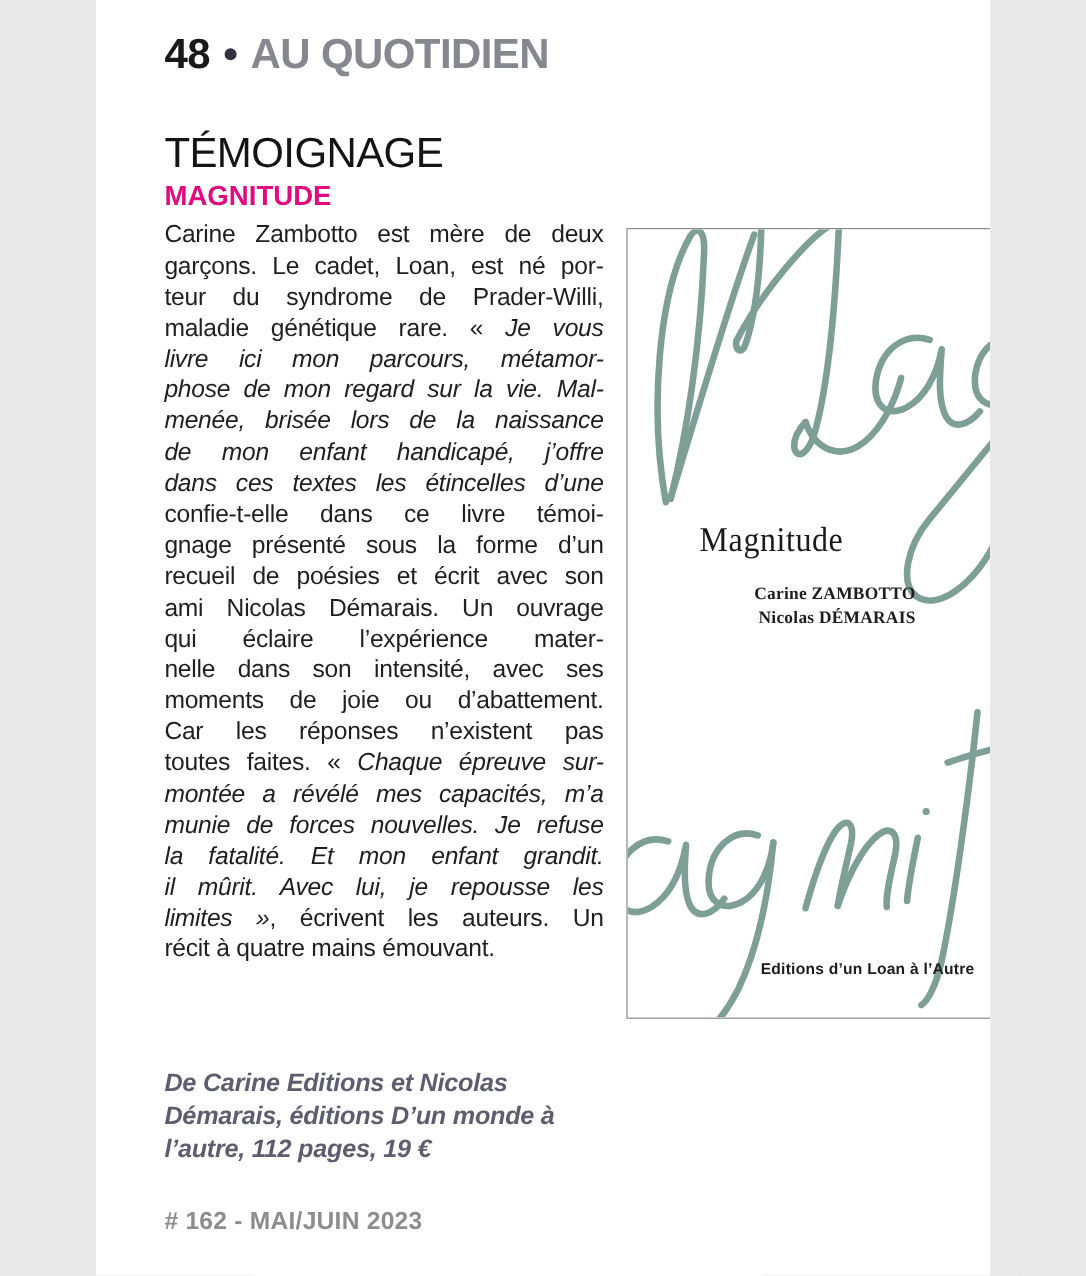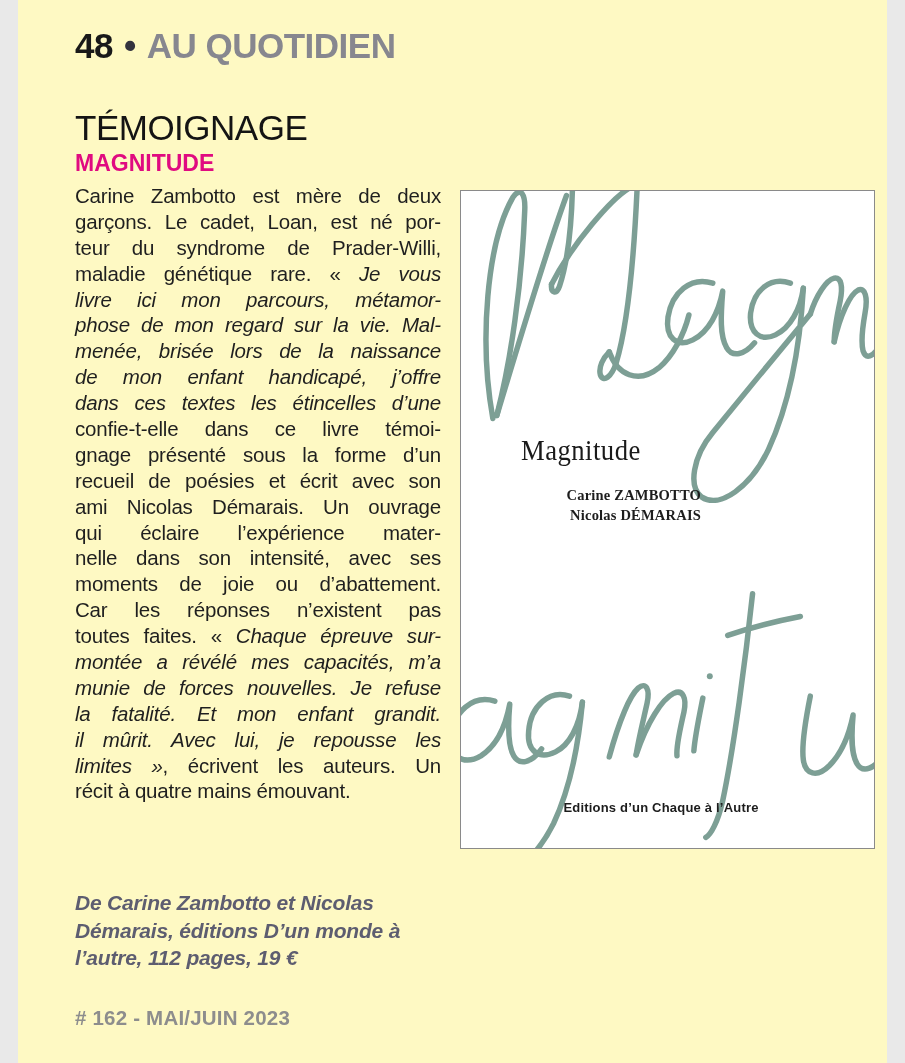--- a/index.html
+++ b/index.html
@@ -1,18 +1,18 @@
 <!DOCTYPE html>
 <html><head>
 <meta charset="utf-8">
 <style>
   html,body { margin:0; padding:0; background:#e9e9e9; }
   .page {
-    position:relative; width:869px; height:1063px;
-    background:#fef9c3; overflow:hidden;
+    position:relative; width:745px; height:1063px;
+    background:#ffffff; overflow:hidden;
     font-family:"Liberation Sans", sans-serif;
     margin:0 auto;
   }
   
   .header { position:absolute; left:57px; top:26px; font-size:35px; font-weight:bold; letter-spacing:-0.5px; white-space:nowrap; }
   .header .num { color:#191919; }
   .header .dot { color:#33333f; margin:0 11px; }
   .header .sec { color:#87878f; }
   
   .kicker { position:absolute; left:57px; top:110px; margin:0; font-size:35px; line-height:36px; font-weight:normal; color:#141414; letter-spacing:-0.5px; }
@@ -92,21 +92,21 @@
       <div class="line"><span>toutes faites. « </span><span class="it">Chaque épreuve sur-</span></div>
       <div class="line"><span class="it">montée a révélé mes capacités, m’a</span></div>
       <div class="line"><span class="it">munie de forces nouvelles. Je refuse</span></div>
       <div class="line"><span class="it">la fatalité. Et mon enfant grandit.</span></div>
       <div class="line"><span class="it">il mûrit. Avec lui, je repousse les</span></div>
       <div class="line"><span class="it">limites »</span><span>, écrivent les auteurs. Un</span></div>
       <div class="line last"><span>récit à quatre mains émouvant.</span></div>
     </div>
 
   <div class="credits">
-      <div class="line"><span>De Carine Zambotto et Nicolas</span></div>
+      <div class="line"><span>De Carine Editions et Nicolas</span></div>
       <div class="line"><span>Démarais, éditions D’un monde à</span></div>
       <div class="line"><span>l’autre, 112 pages, 19 €</span></div>
     </div>
 
   <div class="footer"># 162 - MAI/JUIN 2023</div>
 
   <div class="cover">
     <svg viewBox="0 0 415 659" fill="none" stroke="#7d9f95" stroke-width="5.5" stroke-linecap="round" stroke-linejoin="round">
 
       <g>
@@ -134,16 +134,16 @@
         <path d="M 293,404 C 286,470 274,560 263,612 C 258,634 251,646 246,649"></path>
         <path d="M 268,446 C 294,437 320,431 341,427"></path>
         <path d="M 351,507 C 346,532 342,557 344,571 C 346,586 358,589 370,577 C 382,565 390,546 394,526 C 392,548 392,565 398,575 C 404,585 416,580 425,565"></path>
       </g>
     </svg>
     <div class="cover-title">Magnitude</div>
     <div class="cover-authors">
       <div>Carine ZAMBOTTO</div>
       <div>Nicolas DÉMARAIS</div>
     </div>
-    <div class="cover-pub">Editions d’un Chaque à l’Autre</div>
+    <div class="cover-pub">Editions d’un Loan à l’Autre</div>
   </div>
 
 </div>
 
 </body></html>

